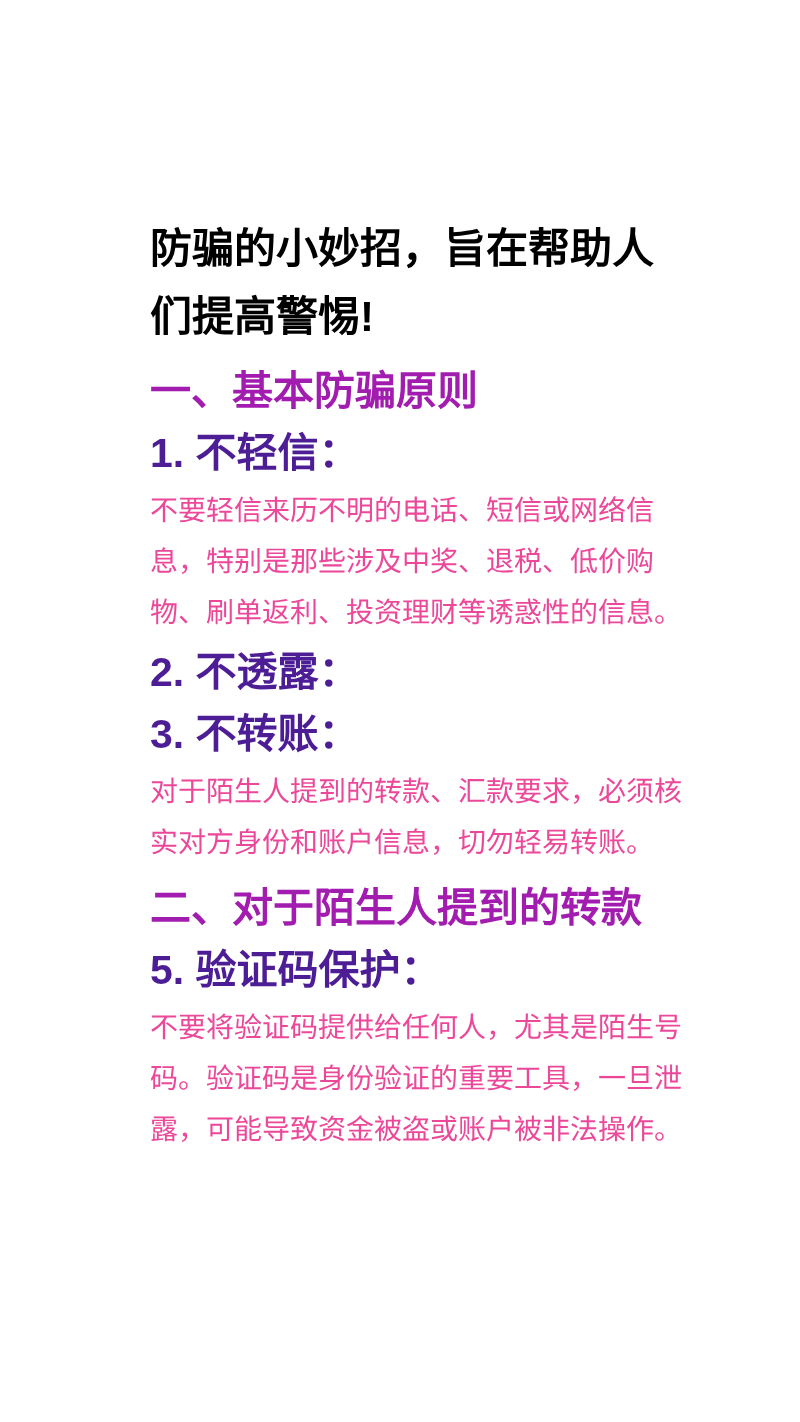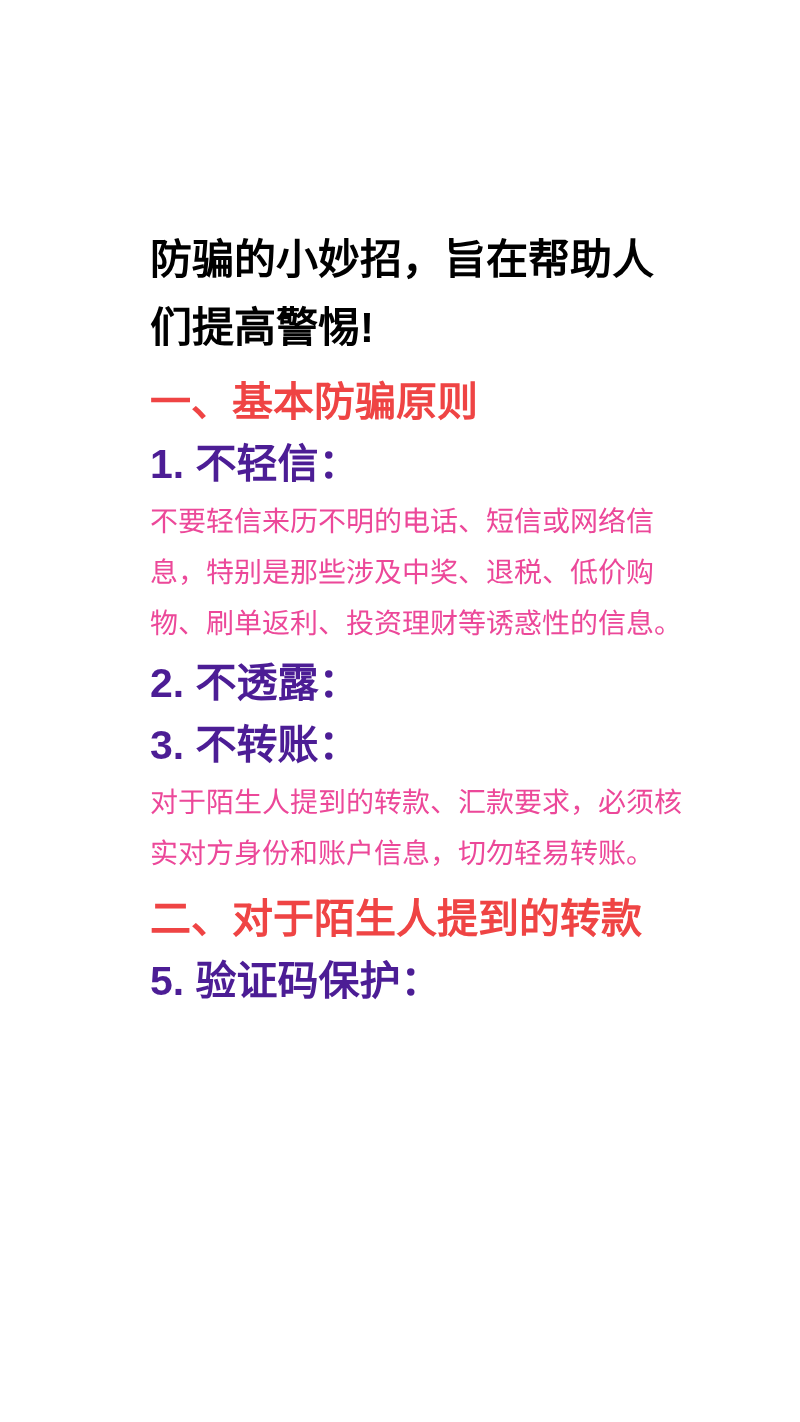--- a/index.html
+++ b/index.html
@@ -10,38 +10,38 @@
     width: 800px;
     height: 1422px;
     background: #ffffff;
     font-family: "Liberation Sans", sans-serif;
     position: relative;
     overflow: hidden;
   }
   .doc {
     position: absolute;
     left: 150px;
-    top: 226px;
+    top: 215px;
     width: 580px;
   }
   .title {
     margin: 0;
     font-size: 42px;
     font-weight: 900;
     line-height: 68px;
     color: #000000;
     white-space: pre-line;
     letter-spacing: 0;
   }
   .sec-heading {
     margin: 12px 0 0 0;
     font-size: 41px;
     font-weight: 900;
     line-height: 56px;
-    color: #ef4444;
+    color: #a21caf;
   }
   .sub-heading {
     margin: 6px 0 0 0;
     font-size: 41px;
     font-weight: 900;
     line-height: 56px;
     color: #4c1d95;
   }
   .para {
     margin: 4px 0 0 0;
@@ -84,16 +84,19 @@
       <p class="para">对于陌生人提到的转款、汇款要求，必须核
 实对方身份和账户信息，切勿轻易转账。</p>
     </div>
   </section>
 
   <section>
     <h2 class="sec-heading">二、对于陌生人提到的转款</h2>
 
     <div>
       <h3 class="sub-heading">5. 验证码保护：</h3>
+      <p class="para">不要将验证码提供给任何人，尤其是陌生号
+码。验证码是身份验证的重要工具，一旦泄
+露，可能导致资金被盗或账户被非法操作。</p>
     </div>
   </section>
 
 </article>
 
 </body></html>

